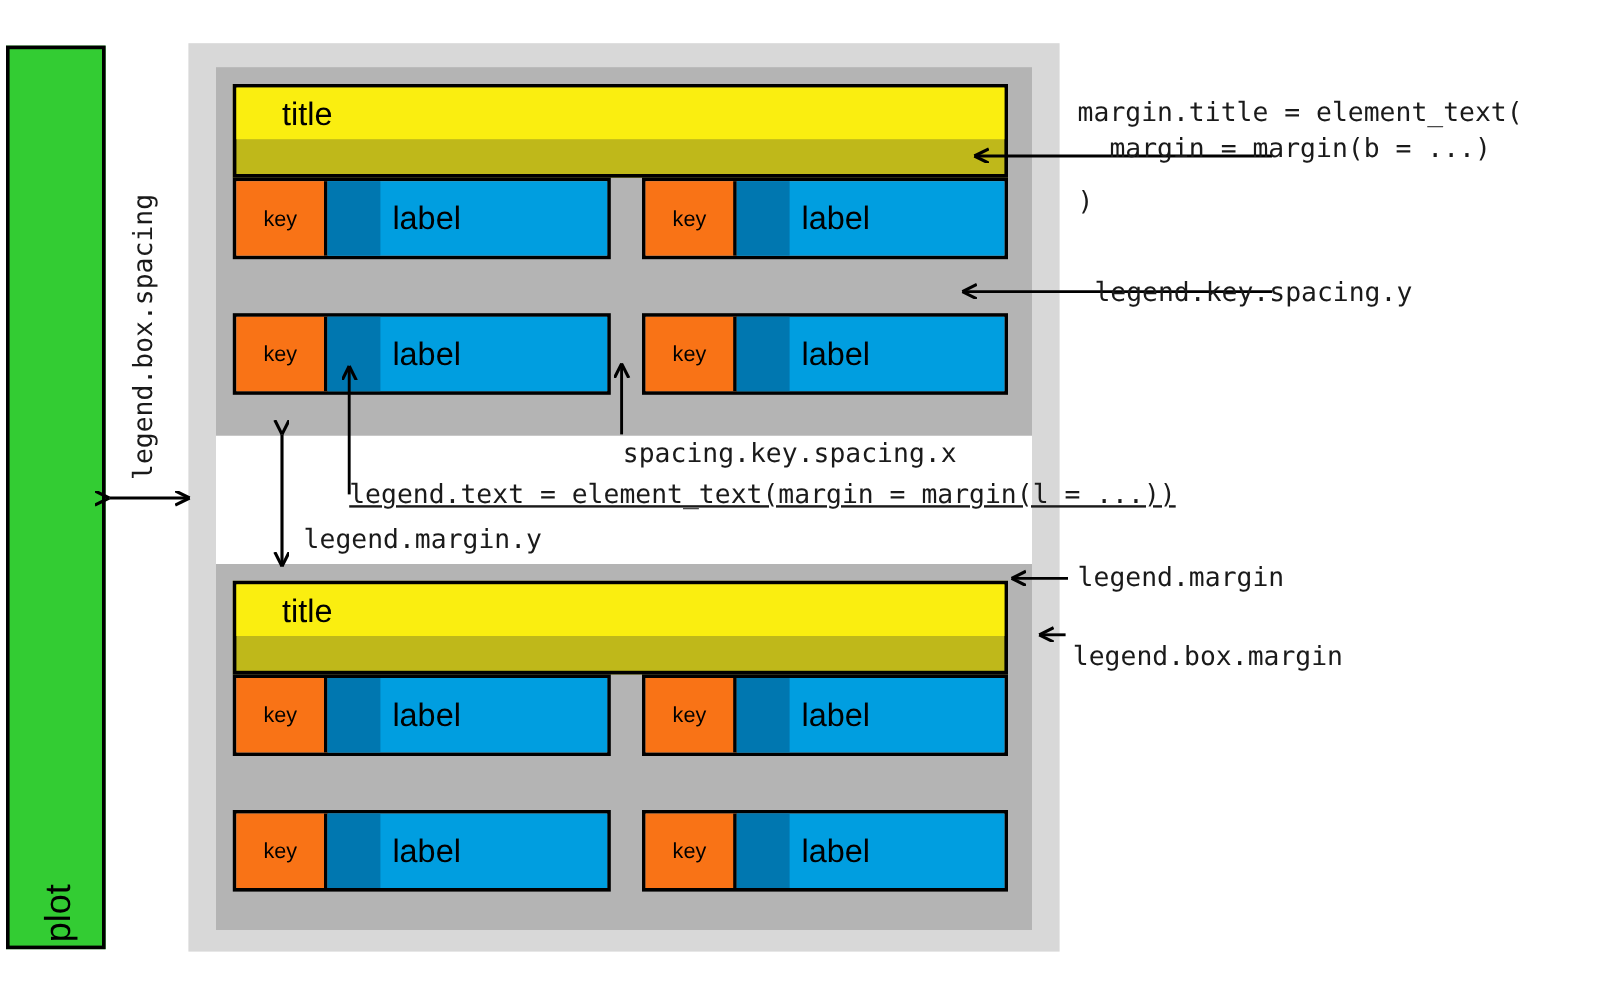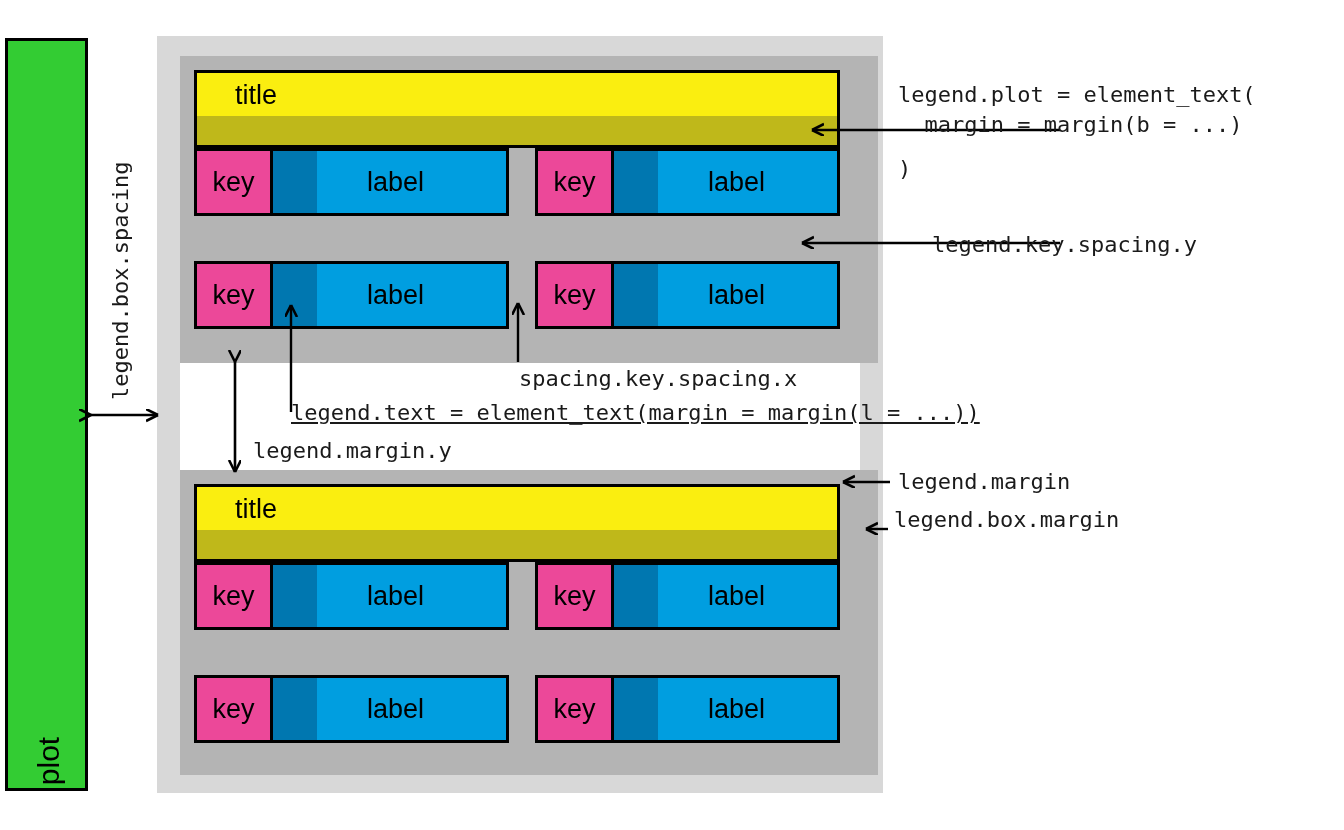--- a/index.html
+++ b/index.html
@@ -30,21 +30,20 @@
 
   
   #legend-margin-box{
     left:157px;top:36px;width:726px;height:757px;
     background:#d8d8d8;
   }
 
   
   .legend-box-margin{
     background:#b4b4b4;
-    padding-left:18px;
   }
   #legend-group-1{ left:180px;top:56px;width:680px;height:307px; }
   #legend-group-2{ left:180px;top:470px;width:680px;height:305px; }
 
   
   #group-gap{
     left:180px;top:363px;width:680px;height:107px;background:#ffffff;
   }
 
   
@@ -64,39 +63,39 @@
   }
 
   
   .kl{
     position:absolute;
     border:3px solid #000;
     box-sizing:border-box;
     display:flex;
   }
   .kl .key{
-    background:#ec4899;
+    background:#f97316;
     border-right:3px solid #000;
     box-sizing:border-box;
     width:76px;
     display:flex;align-items:center;justify-content:center;
-    font-size:27px;color:#000;
+    font-size:18px;color:#000;
   }
   .kl .labelwrap{
     flex:1;
     background:#009ee0;
     position:relative;
     display:flex;align-items:center;
   }
   .kl .labelmargin{
     width:44px;height:100%;
     background:#0077b0;
   }
   .kl .labeltext{
-    font-size:27px;color:#000;padding-left:10px;margin-left:40px;
+    font-size:27px;color:#000;padding-left:10px;
   }
 
   
   .ann{
     position:absolute;
     font-family:"DejaVu Sans Mono","Liberation Mono",monospace;
     font-size:22px;
     color:#1a1a1a;
     white-space:pre;
     line-height:26px;
@@ -258,27 +257,27 @@
     <line x1="890" y1="482" x2="843" y2="482" stroke="#000" stroke-width="2.4" marker-end="url(#ah2)"></line>
   </g>
 
   <g>
     <line x1="888" y1="529" x2="866" y2="529" stroke="#000" stroke-width="2.4" marker-end="url(#ah2)"></line>
   </g>
 </svg>
 
 <div class="ann abs" id="ann-box-spacing" style="left:108px;top:400px;transform:rotate(-90deg);transform-origin:left top;">legend.box.spacing</div>
 
-<div class="ann abs" style="left:898px;top:82px;">legend.plot = element_text(</div>
+<div class="ann abs" style="left:898px;top:82px;">margin.title = element_text(</div>
 <div class="ann abs" style="left:898px;top:112px;">  margin = margin(b = ...)</div>
 <div class="ann abs" style="left:898px;top:156px;">)</div>
 
-<div class="ann abs" style="left:932px;top:232px;">legend.key.spacing.y</div>
+<div class="ann abs" style="left:912px;top:232px;">legend.key.spacing.y</div>
 
 <div class="ann abs" style="left:519px;top:366px;">spacing.key.spacing.x</div>
 
 <div class="ann abs" style="left:291px;top:400px;text-decoration:underline;">legend.text = element_text(margin = margin(l = ...))</div>
 
 <div class="ann abs" style="left:253px;top:438px;">legend.margin.y</div>
 
 <div class="ann abs" style="left:898px;top:469px;">legend.margin</div>
 
-<div class="ann abs" style="left:894px;top:507px;">legend.box.margin</div>
+<div class="ann abs" style="left:894px;top:535px;">legend.box.margin</div>
 
 </body></html>

